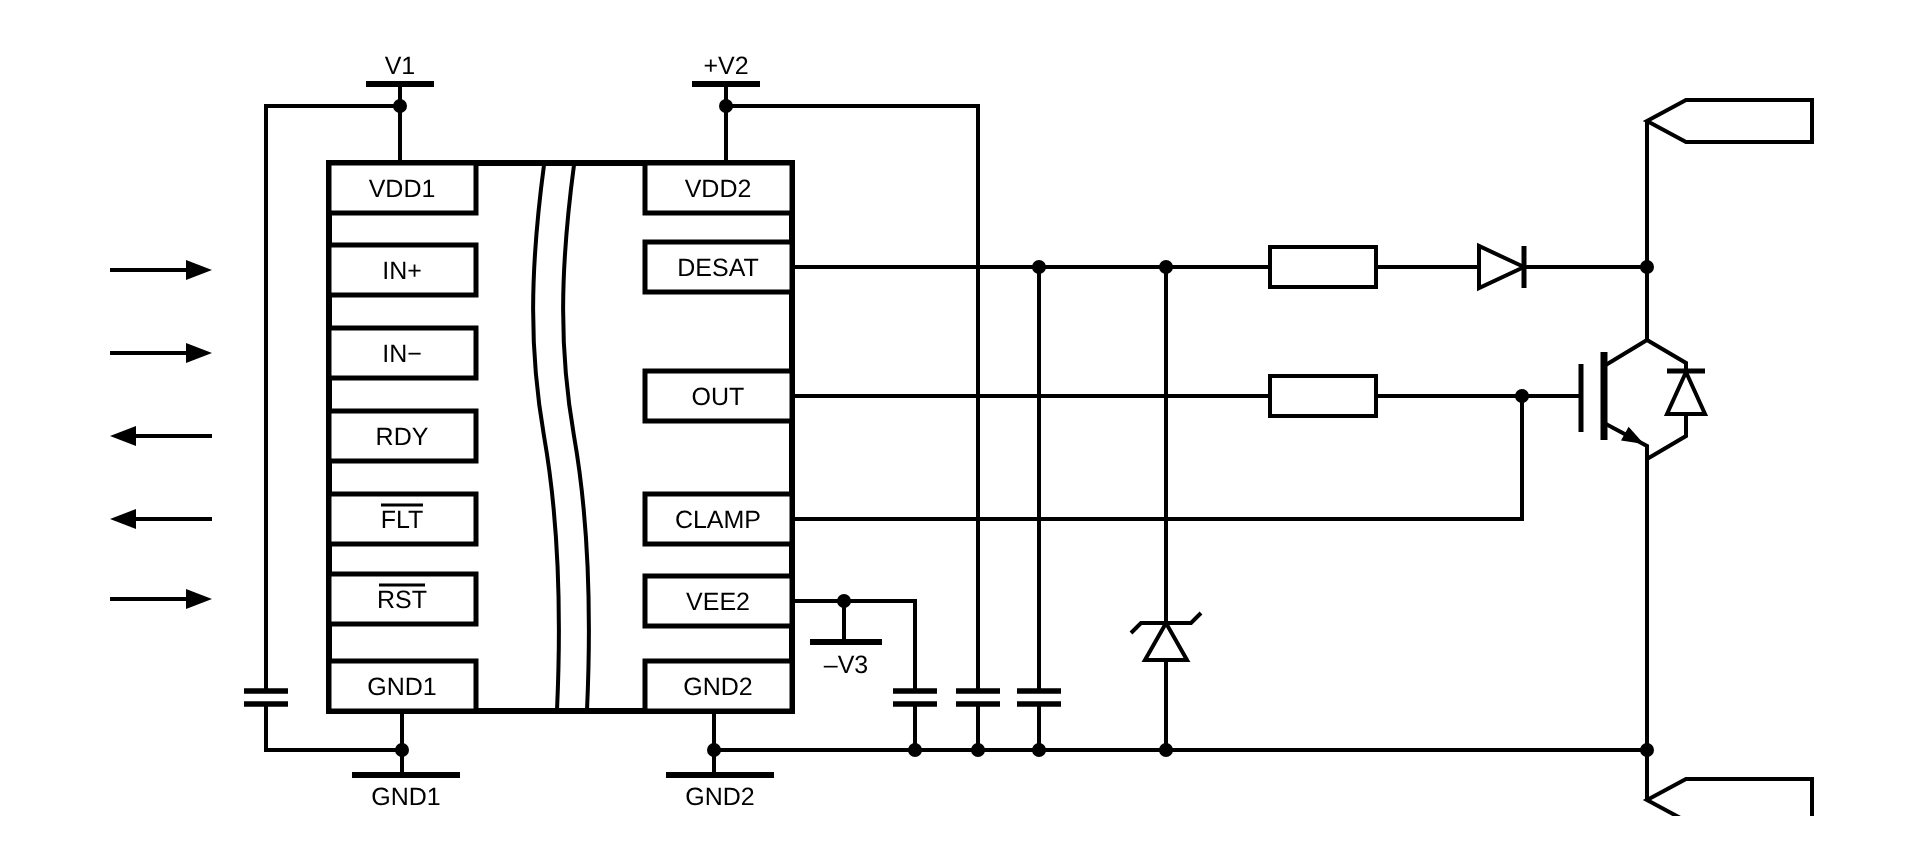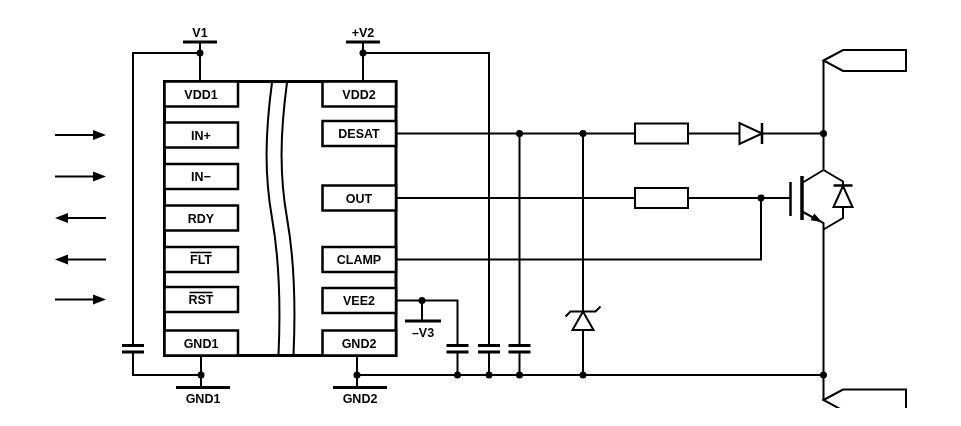--- a/index.html
+++ b/index.html
@@ -1,16 +1,16 @@
 <!DOCTYPE html>
 <html style="--line: #000000; --bg: #ffffff;"><head>
 <meta charset="utf-8">
 <style>
   html,body{margin:0;padding:0;background:#fff;}
-  .stage{position:relative;width:961px;height:408px;background:var(--bg,#fff);overflow:hidden;font-weight:bold;}
+  .stage{position:relative;width:961px;height:408px;background:var(--bg,#fff);overflow:hidden;}
   svg{position:absolute;left:0;top:0;}
   .wire{stroke:var(--line,#000);stroke-width:2;fill:none;}
   .outline{stroke:var(--line,#000);stroke-width:3;fill:none;}
   .pinbox{stroke:var(--line,#000);stroke-width:2.5;fill:#fff;}
   .comp{stroke:var(--line,#000);stroke-width:2;fill:none;}
   .compw{stroke:var(--line,#000);stroke-width:2;fill:#fff;}
   .bar{stroke:var(--line,#000);stroke-width:3;fill:none;}
   .cbar{stroke:var(--line,#000);stroke-width:2.5;fill:none;}
   .cap{stroke:var(--line,#000);stroke-width:2.8;fill:none;}
   .dot{fill:var(--line,#000);stroke:none;}

